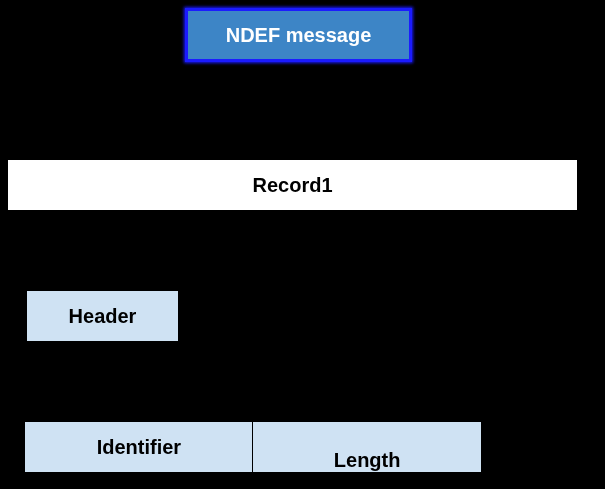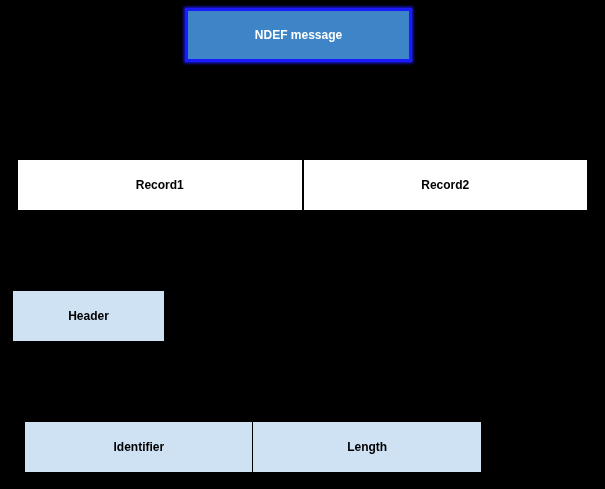--- a/index.html
+++ b/index.html
@@ -15,53 +15,53 @@
     width: 605px;
     height: 489px;
     background: var(--canvas-bg, #000000);
   }
   .box, .cell {
     box-sizing: border-box;
     display: flex;
     align-items: center;
     justify-content: center;
     font-weight: bold;
-    font-size: 12px;
+    font-size: 20px;
     color: #000000;
     text-align: center;
   }
   .ndef {
     position: absolute;
     left: 185px;
     top: 8px;
     width: 227px;
     height: 54px;
     background: var(--ndef-fill, #3d85c6);
     border: 3px solid var(--ndef-border, #1b1bff);
     box-shadow: 0 0 3px 1px var(--ndef-border, #1b1bff);
     color: #ffffff;
   }
   .row {
     position: absolute;
     display: flex;
   }
   .row-records {
-    left: 16px;
+    left: 6px;
     top: 158px;
     width: 573px;
     height: 54px;
   }
   .record {
     flex: 1;
     background: var(--record-fill, #ffffff);
     border: 2px solid var(--line-color, #000000);
   }
   .record + .record { margin-left: -2px; }
   .row-structure {
-    left: 12px;
+    left: 26px;
     top: 290px;
     height: 52px;
   }
   .header-cell {
     width: 153px;
     background: var(--lightblue-fill, #cfe2f3);
     border: 1.5px solid var(--line-color, #000000);
   }
   .payload-cell {
     width: 190px;
@@ -73,37 +73,34 @@
     left: 24px;
     top: 421px;
     width: 458px;
     height: 52px;
   }
   .field {
     flex: 1;
     background: var(--lightblue-fill, #cfe2f3);
     border: 1.5px solid var(--line-color, #000000);
   }
-  .field + .field { margin-left: -1.5px; }
+  .field + .field { margin-left: -1.5px; align-items: flex-end; }
 </style>
 </head>
 <body>
 
 <div class="canvas">
 
   <div class="box ndef">
     <span>NDEF message</span>
   </div>
 
   <div class="row row-records">
     <div class="cell record">
       <span>Record1</span>
-    </div>
-    <div class="cell record">
-      <span>Record2</span>
     </div>
   </div>
 
   <div class="row row-structure">
     <div class="cell header-cell">
       <span>Header</span>
     </div>
   </div>
 
   <div class="row row-fields">

